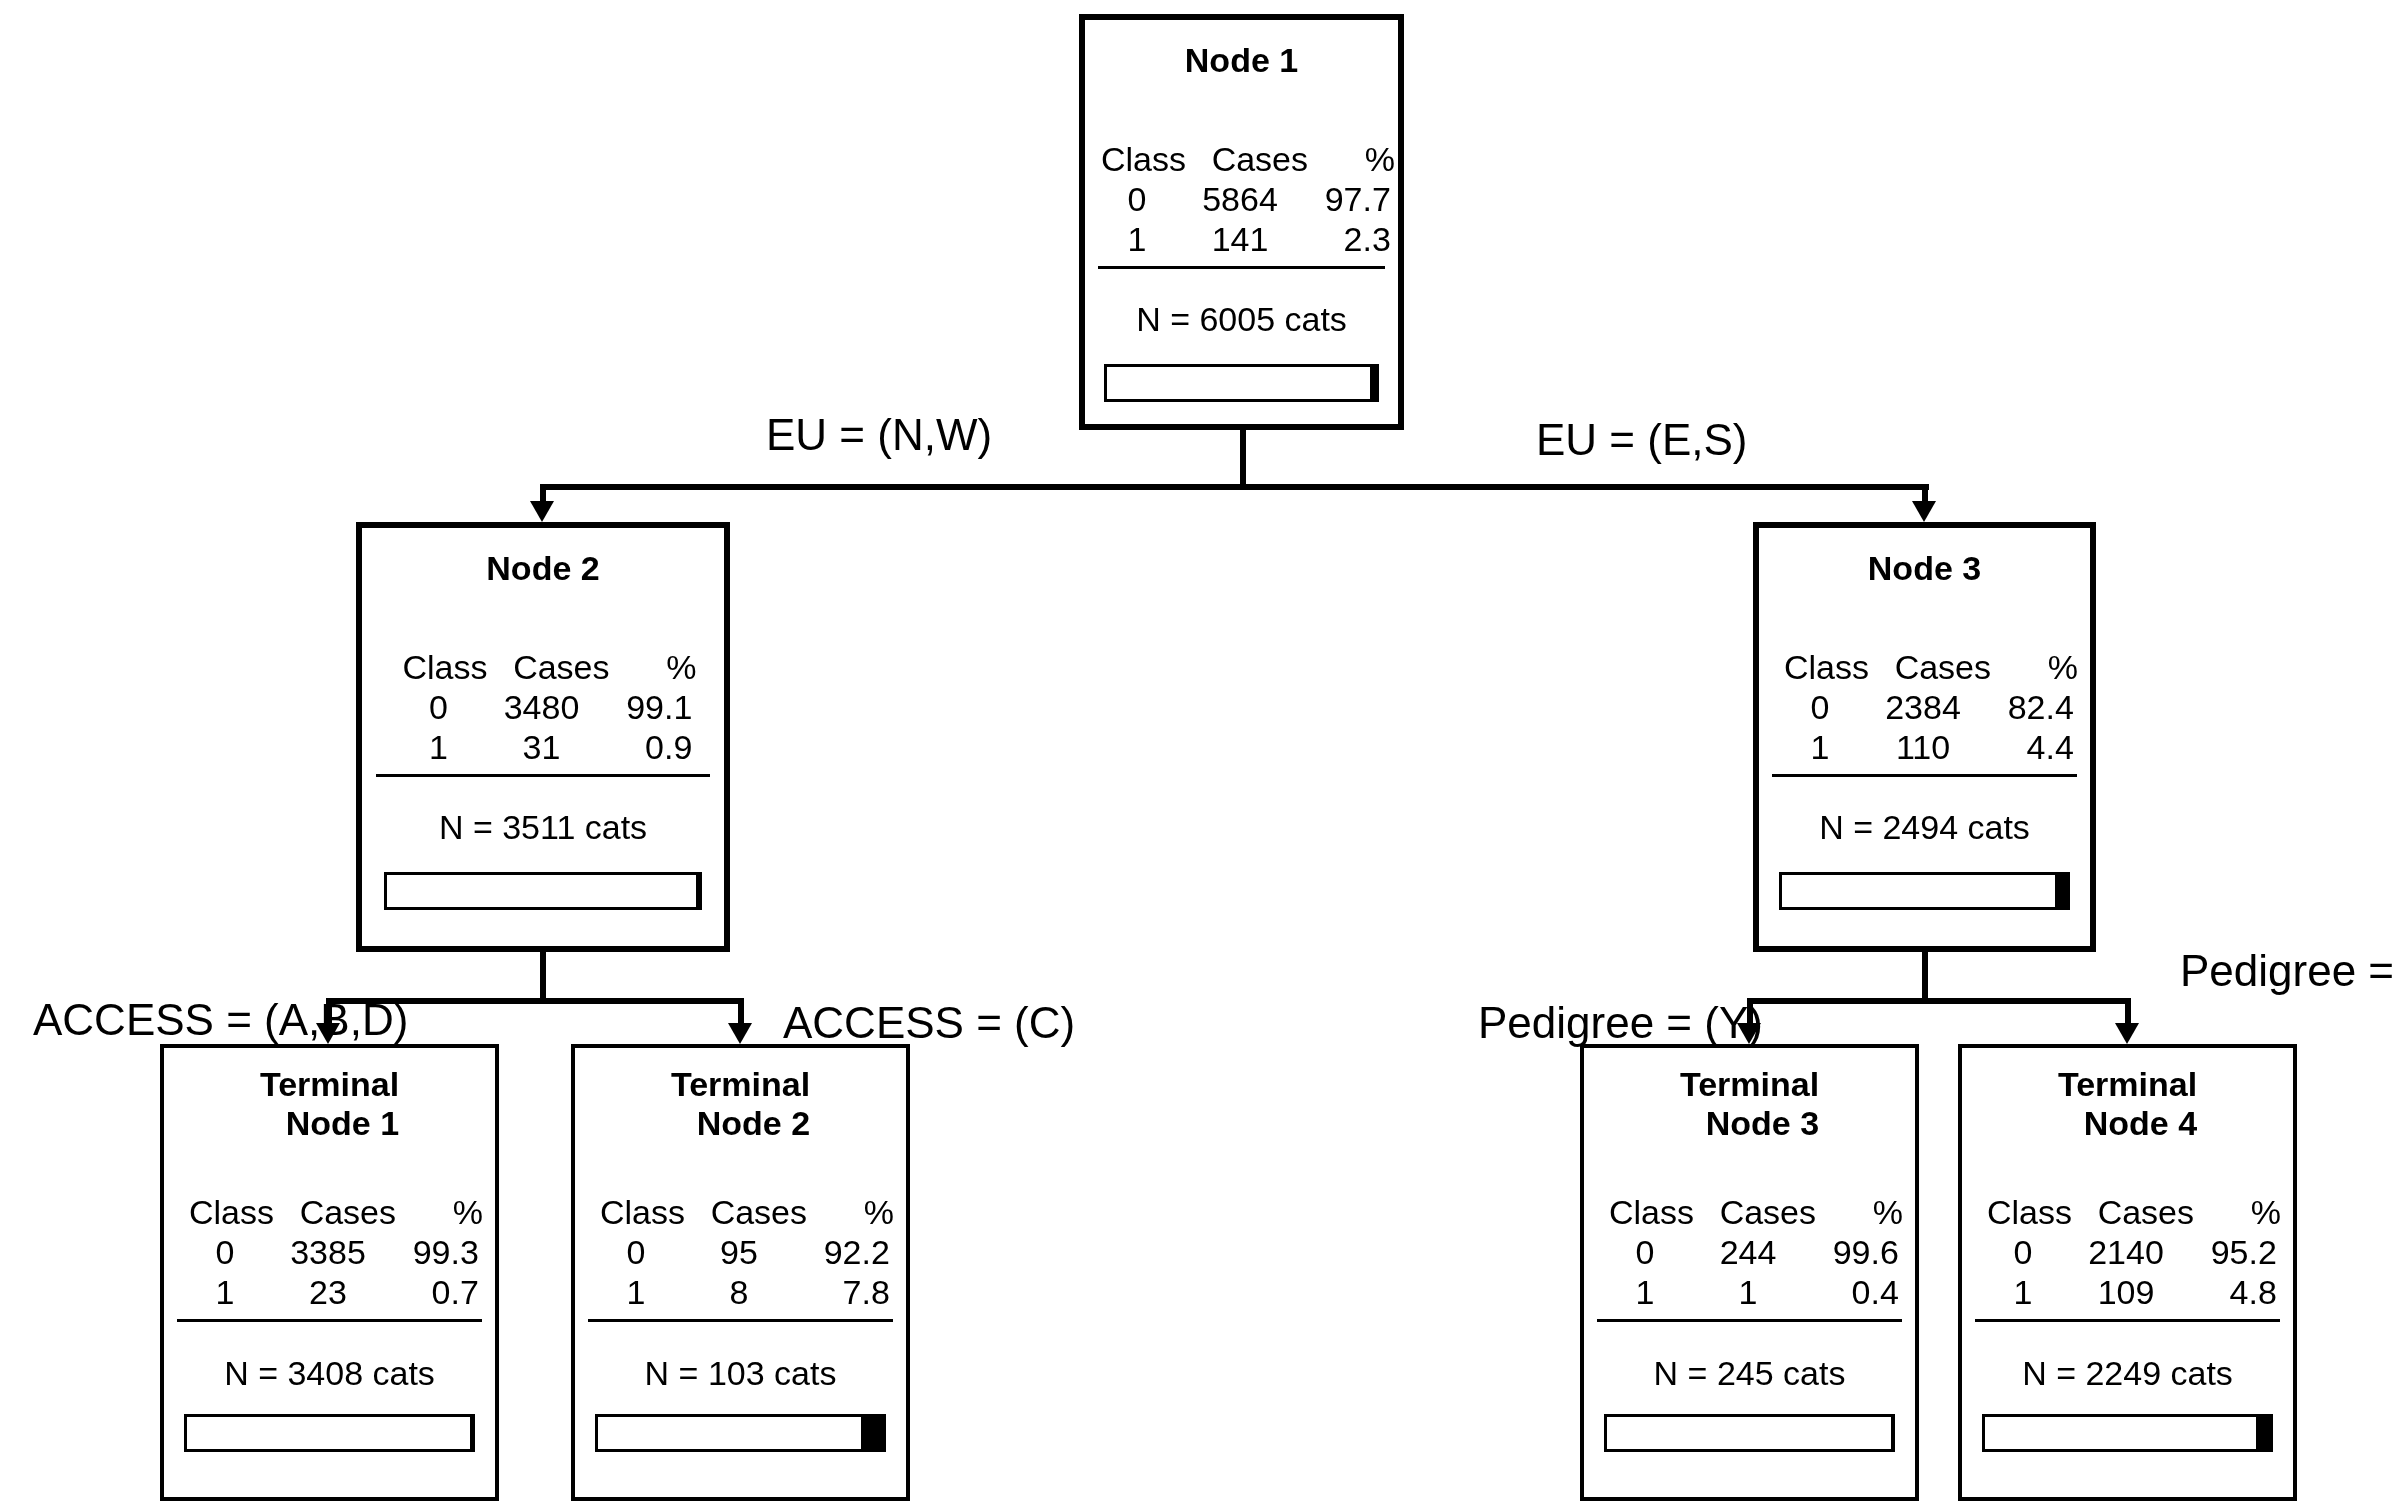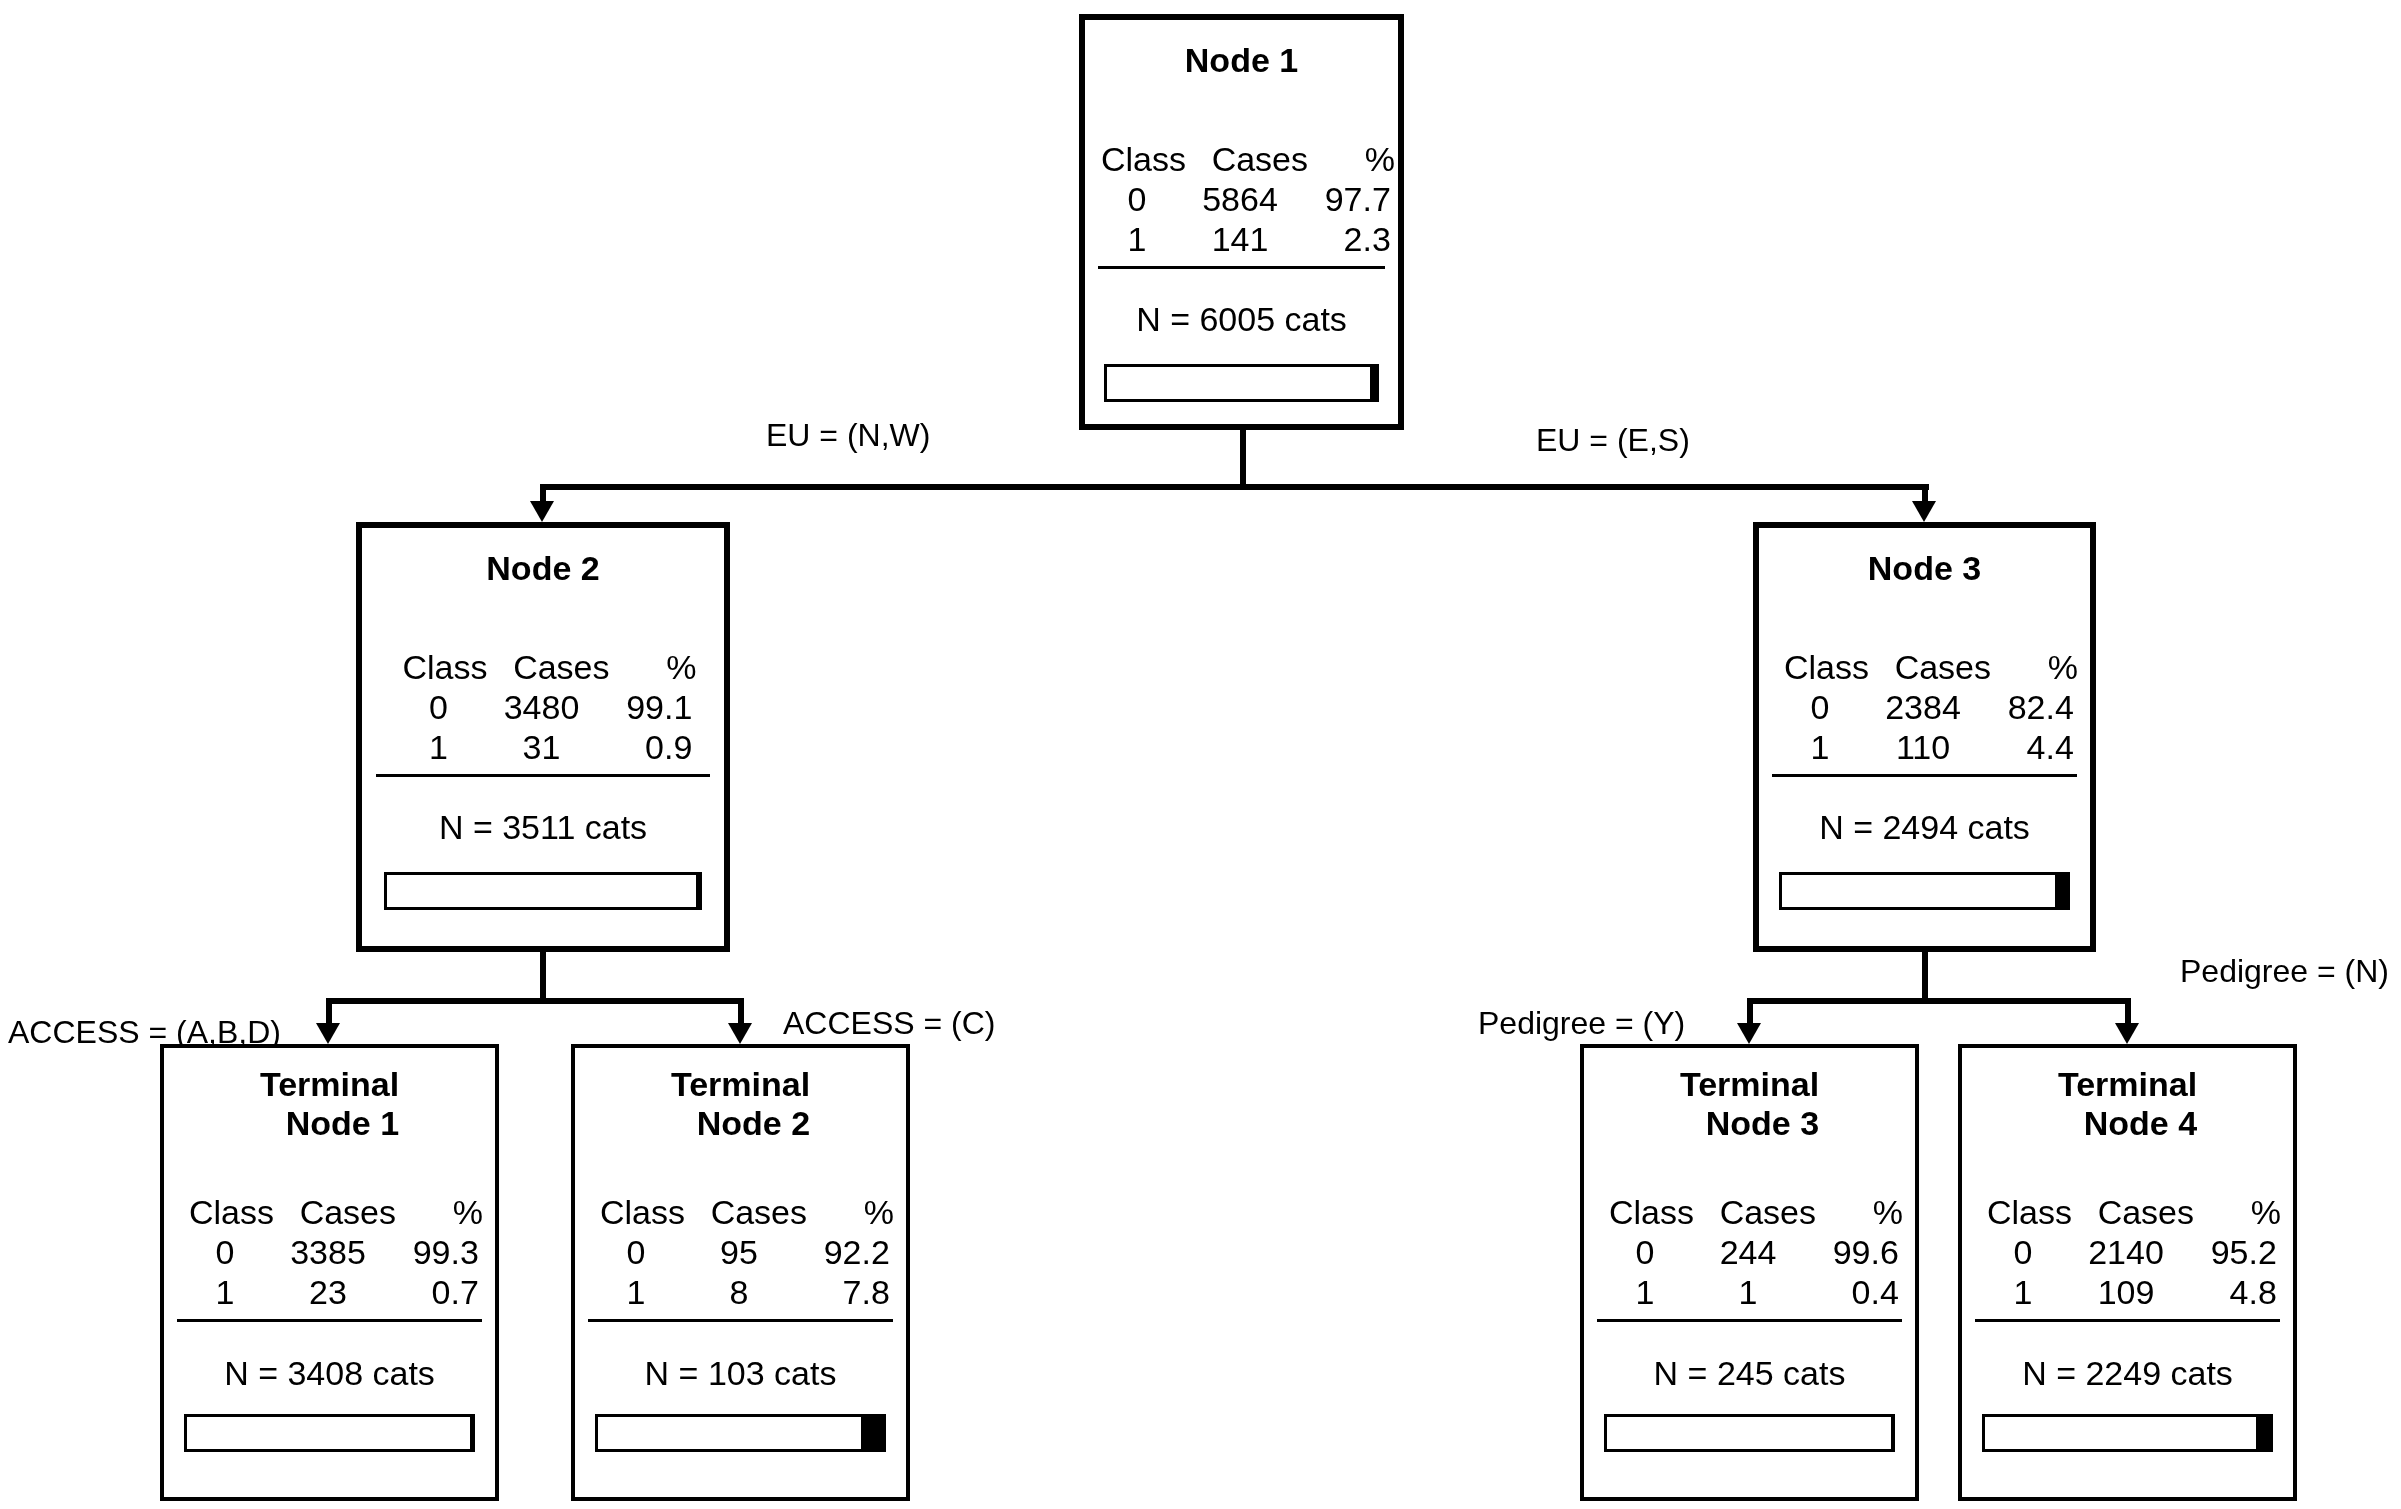--- a/index.html
+++ b/index.html
@@ -40,21 +40,21 @@
   .terminal .bar{margin-top:21px;}
   .bar-c0{height:100%;background:#ffffff;}
   .bar-c1{height:100%;background:#000000;}
   
   .line{position:absolute;background:#000000;}
   .arrow{
     position:absolute;width:0;height:0;
     border-left:12.6px solid transparent;border-right:12.6px solid transparent;
     border-top:21px solid #000000;
   }
-  .blabel{position:absolute;font-size:32px;line-height:36px;white-space:nowrap;}
+  .blabel{position:absolute;font-size:44px;line-height:36px;white-space:nowrap;}
   
   #n1{left:1079px;top:14px;width:325px;height:416px;}
   #n2{left:356px;top:522px;width:374px;height:430px;}
   #n3{left:1753px;top:522px;width:343px;height:430px;}
   #t1{left:160px;top:1044px;width:339px;height:457px;}
   #t2{left:571px;top:1044px;width:339px;height:457px;}
   #t3{left:1580px;top:1044px;width:339px;height:457px;}
   #t4{left:1958px;top:1044px;width:339px;height:457px;}
 </style>
 </head>
@@ -76,21 +76,21 @@
 
 <div class="line" style="left:1922px;top:952px;width:6.3px;height:52px;"></div>
 <div class="line" style="left:1747px;top:998px;width:384px;height:6.3px;"></div>
 <div class="line" style="left:1747px;top:998px;width:6.3px;height:28px;"></div>
 <div class="arrow" style="left:1737px;top:1023px;"></div>
 <div class="line" style="left:2125px;top:998px;width:6.3px;height:28px;"></div>
 <div class="arrow" style="left:2115px;top:1023px;"></div>
 
 <span class="blabel" style="left:766px;top:417px;">EU = (N,W)</span>
 <span class="blabel" style="left:1536px;top:422px;">EU = (E,S)</span>
-<span class="blabel" style="left:8px;top:1002px;margin-top:12px;">ACCESS = (A,B,D)</span>
+<span class="blabel" style="left:33px;top:1002px;">ACCESS = (A,B,D)</span>
 <span class="blabel" style="left:783px;top:1005px;">ACCESS = (C)</span>
 <span class="blabel" style="left:1478px;top:1005px;">Pedigree = (Y)</span>
 <span class="blabel" style="left:2160px;top:953px;margin-left:20px;">Pedigree = (N)</span>
 
 <div class="node internal" id="n1">
   <div class="node-title">
     <span class="tline">Node 1</span>
   </div>
   <div class="tbl">
     <span class="th c1">Class</span>

